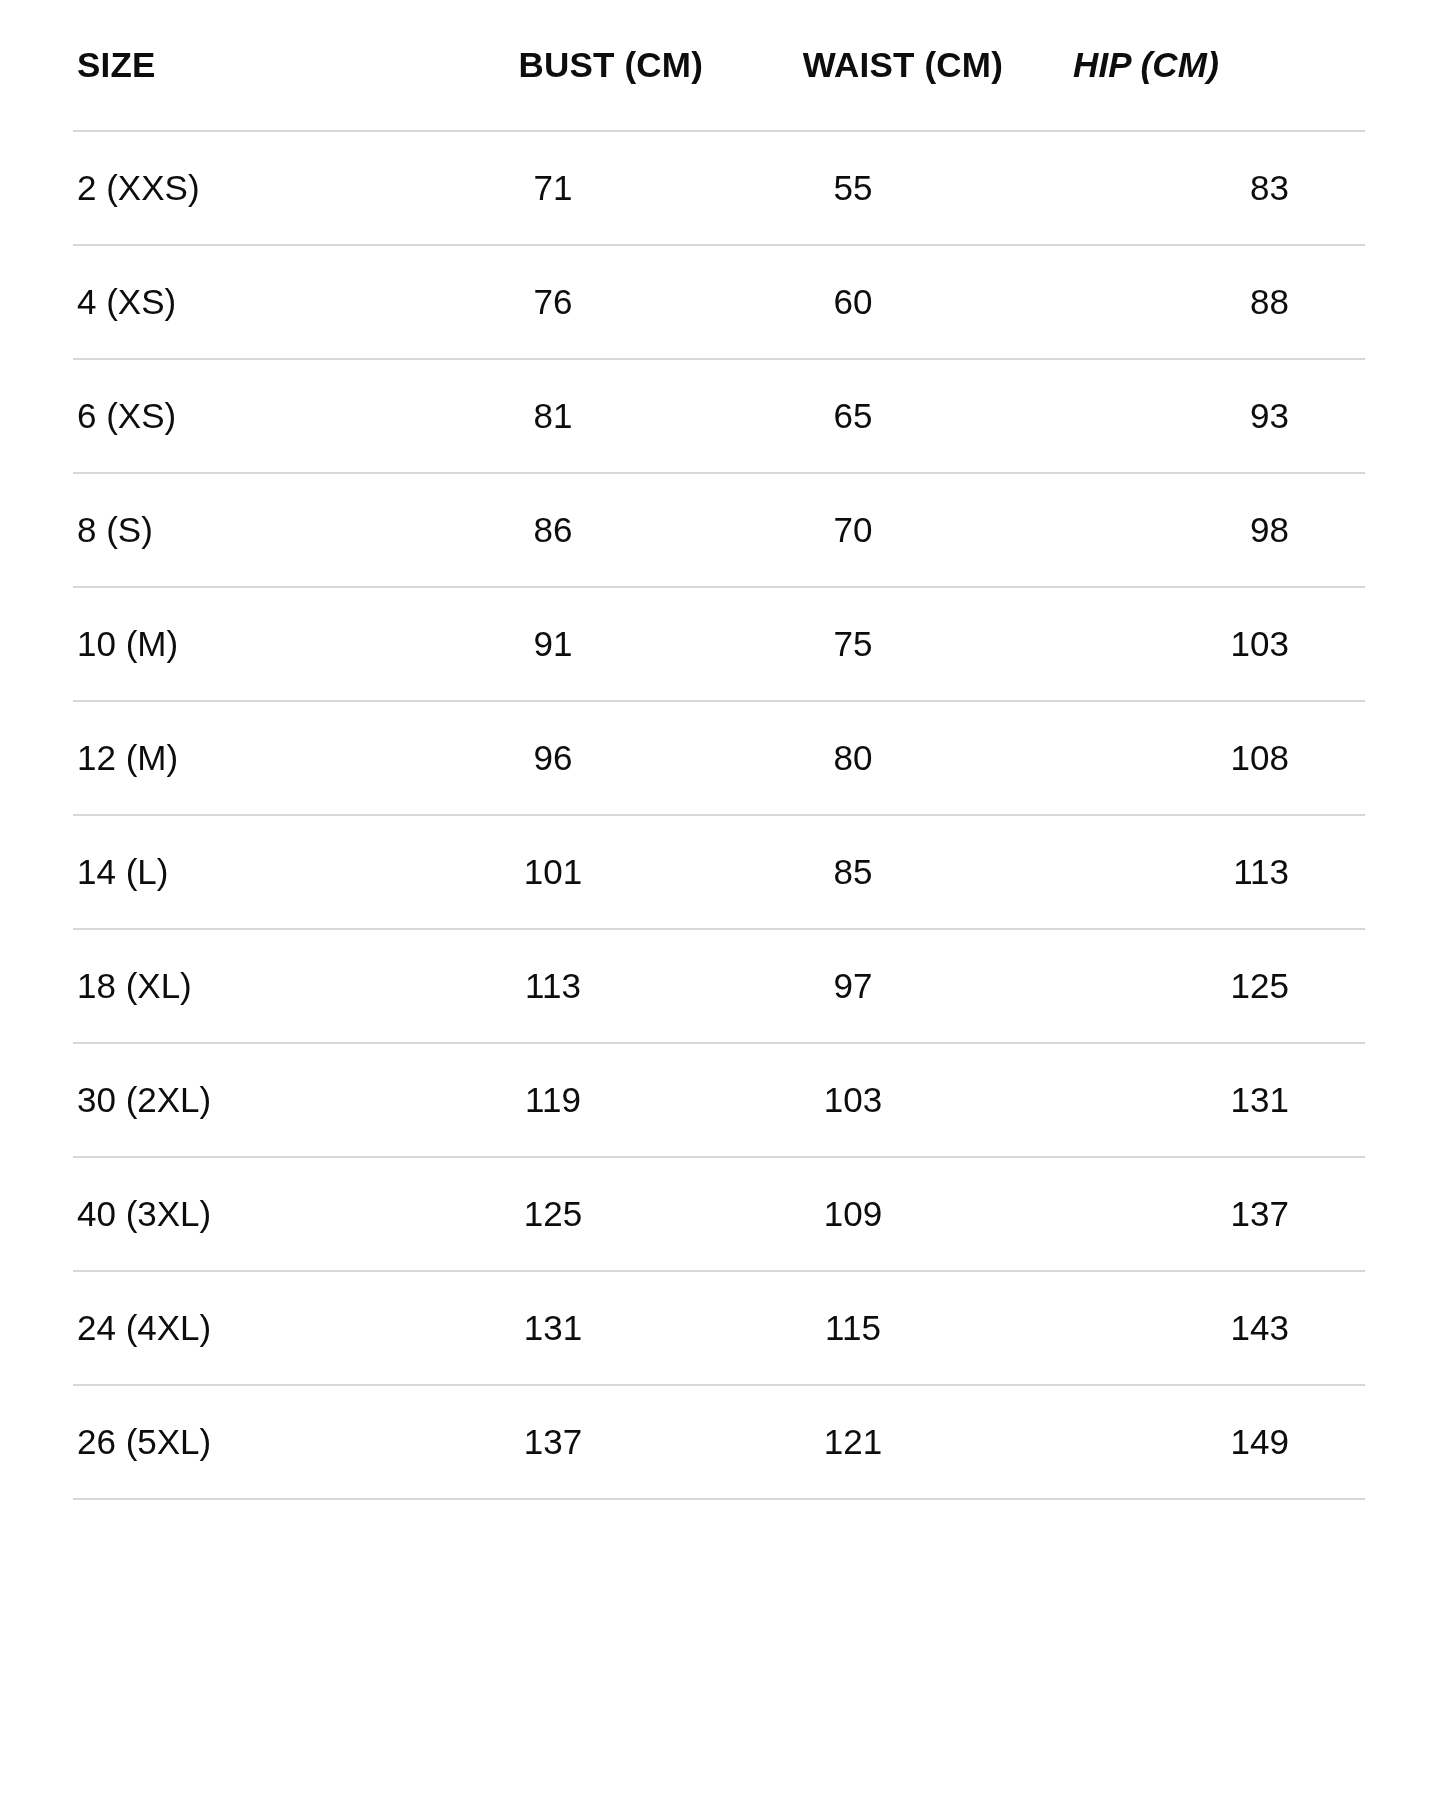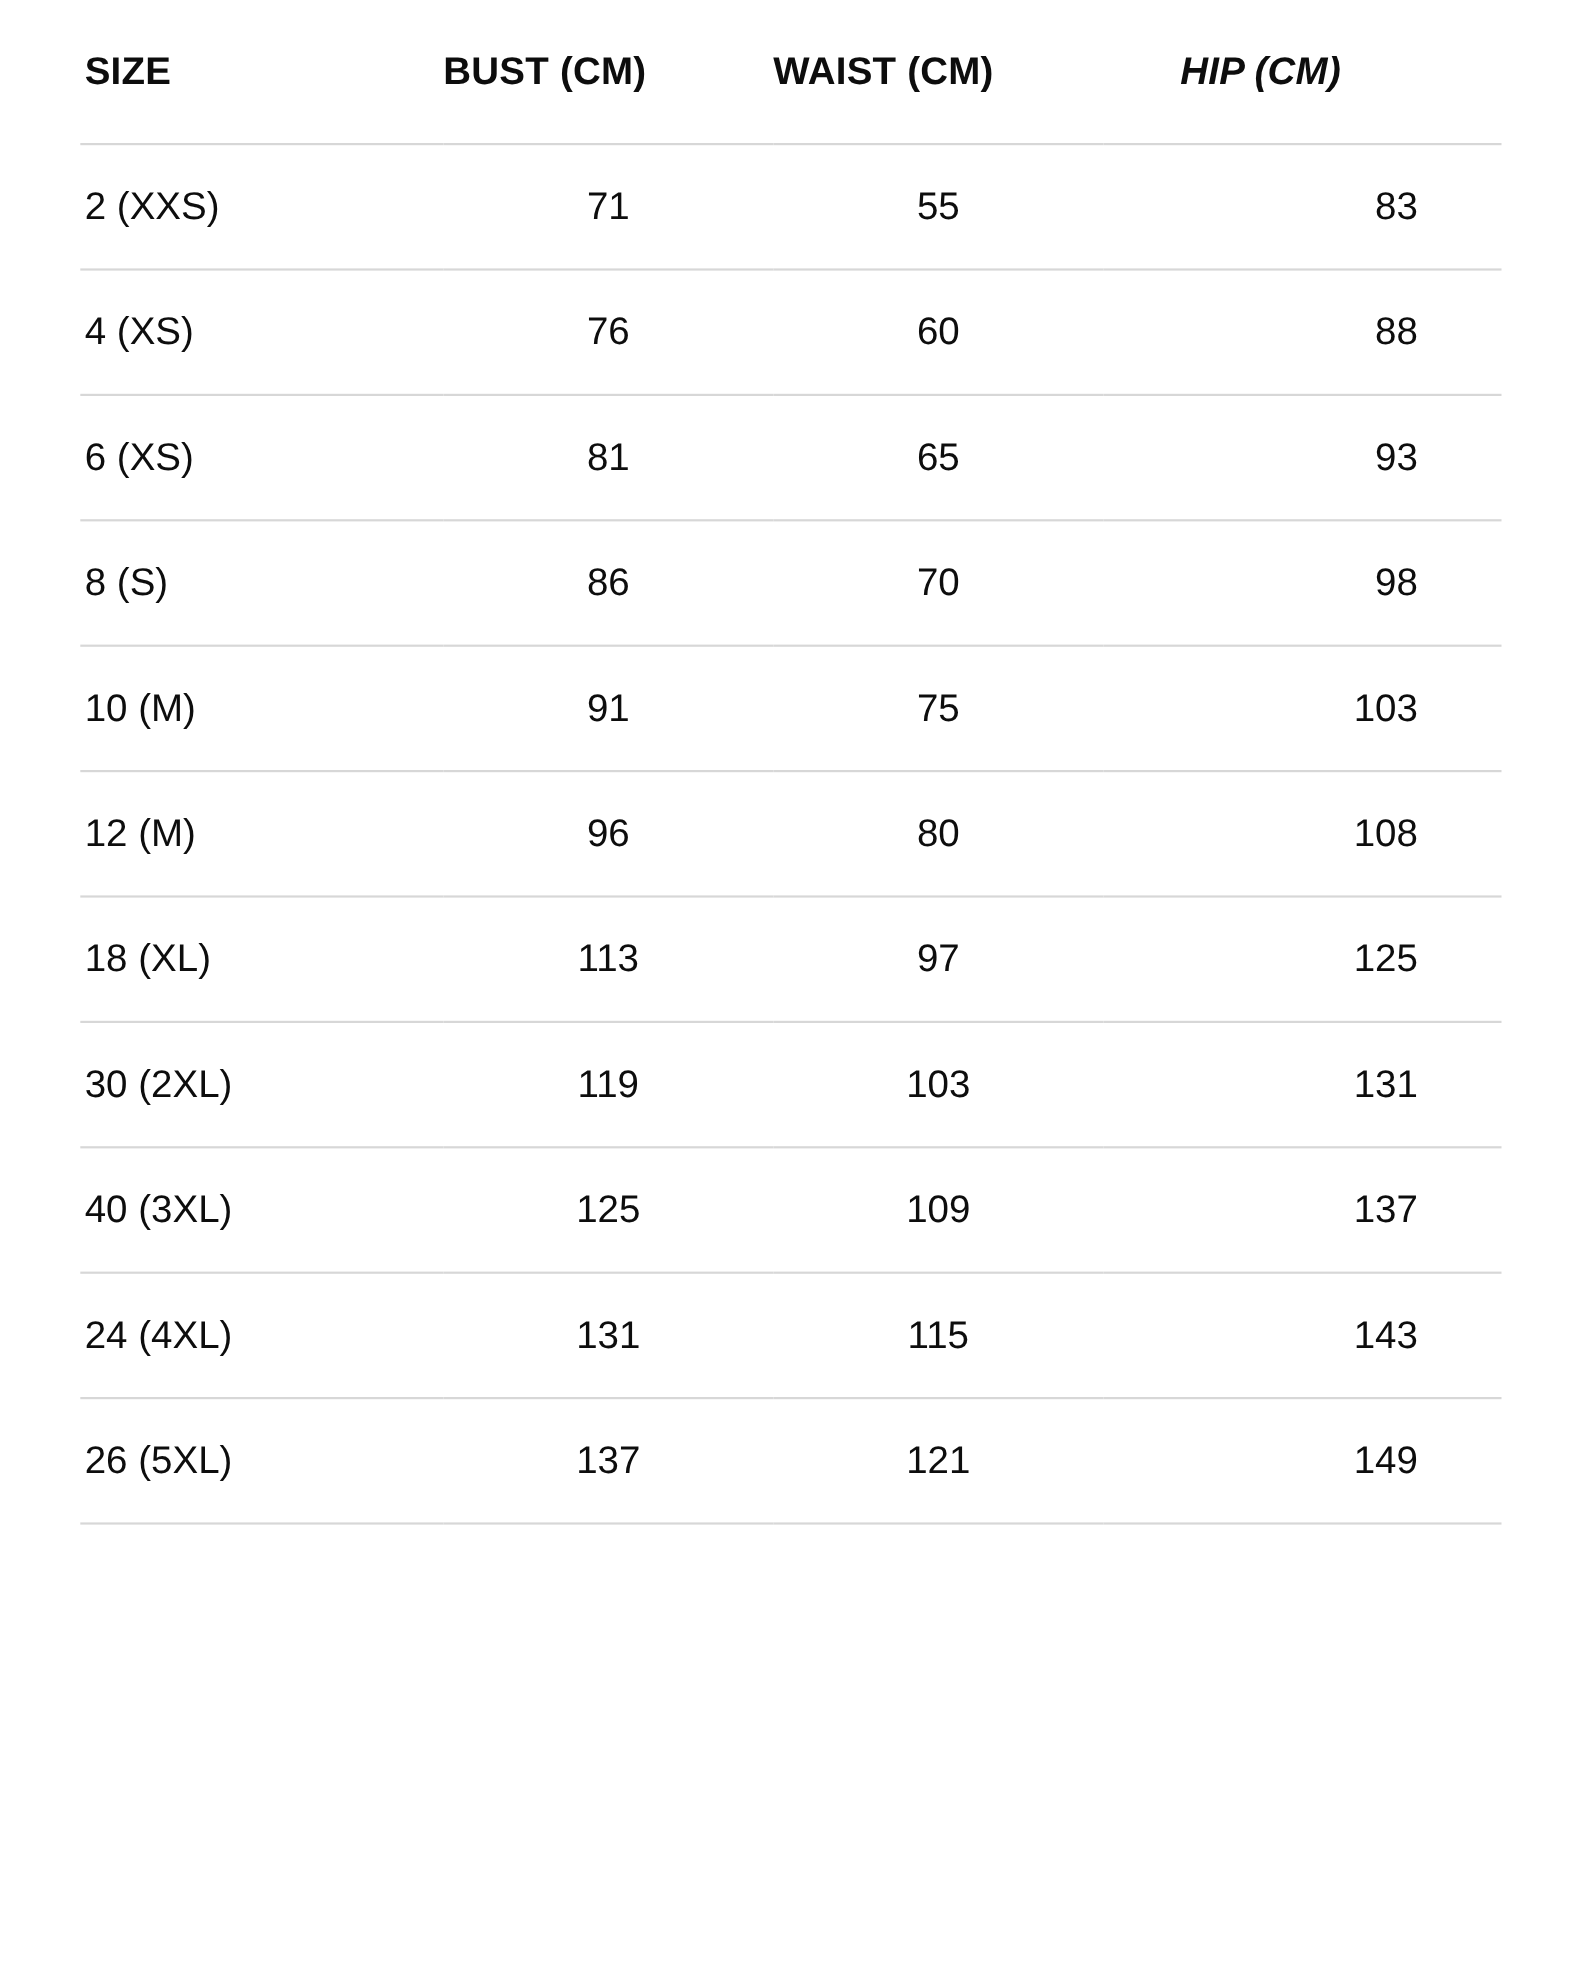--- a/index.html
+++ b/index.html
@@ -48,21 +48,21 @@
     height: 130px;
     vertical-align: middle;
     border: none;
   }
   thead th.h-size {
     text-align: left;
     padding-left: 4px;
   }
   thead th.h-bust,
   thead th.h-waist {
-    text-align: left;
+    text-align: right;
   }
   thead th.h-hip {
     text-align: center;
     padding-right: 76px;
     font-style: italic;
   }
 
   tbody tr {
     height: 112px;
   }
@@ -143,20 +143,26 @@
           <td class="v-waist">75</td>
           <td class="v-hip">103</td>
         </tr>
         <tr>
           <td class="v-size">12 (M)</td>
           <td class="v-bust">96</td>
           <td class="v-waist">80</td>
           <td class="v-hip">108</td>
         </tr>
         <tr>
+          <td class="v-size">14 (L)</td>
+          <td class="v-bust">101</td>
+          <td class="v-waist">85</td>
+          <td class="v-hip">113</td>
+        </tr>
+        <tr>
           <td class="v-size">18 (XL)</td>
           <td class="v-bust">113</td>
           <td class="v-waist">97</td>
           <td class="v-hip">125</td>
         </tr>
         <tr>
           <td class="v-size">30 (2XL)</td>
           <td class="v-bust">119</td>
           <td class="v-waist">103</td>
           <td class="v-hip">131</td>

